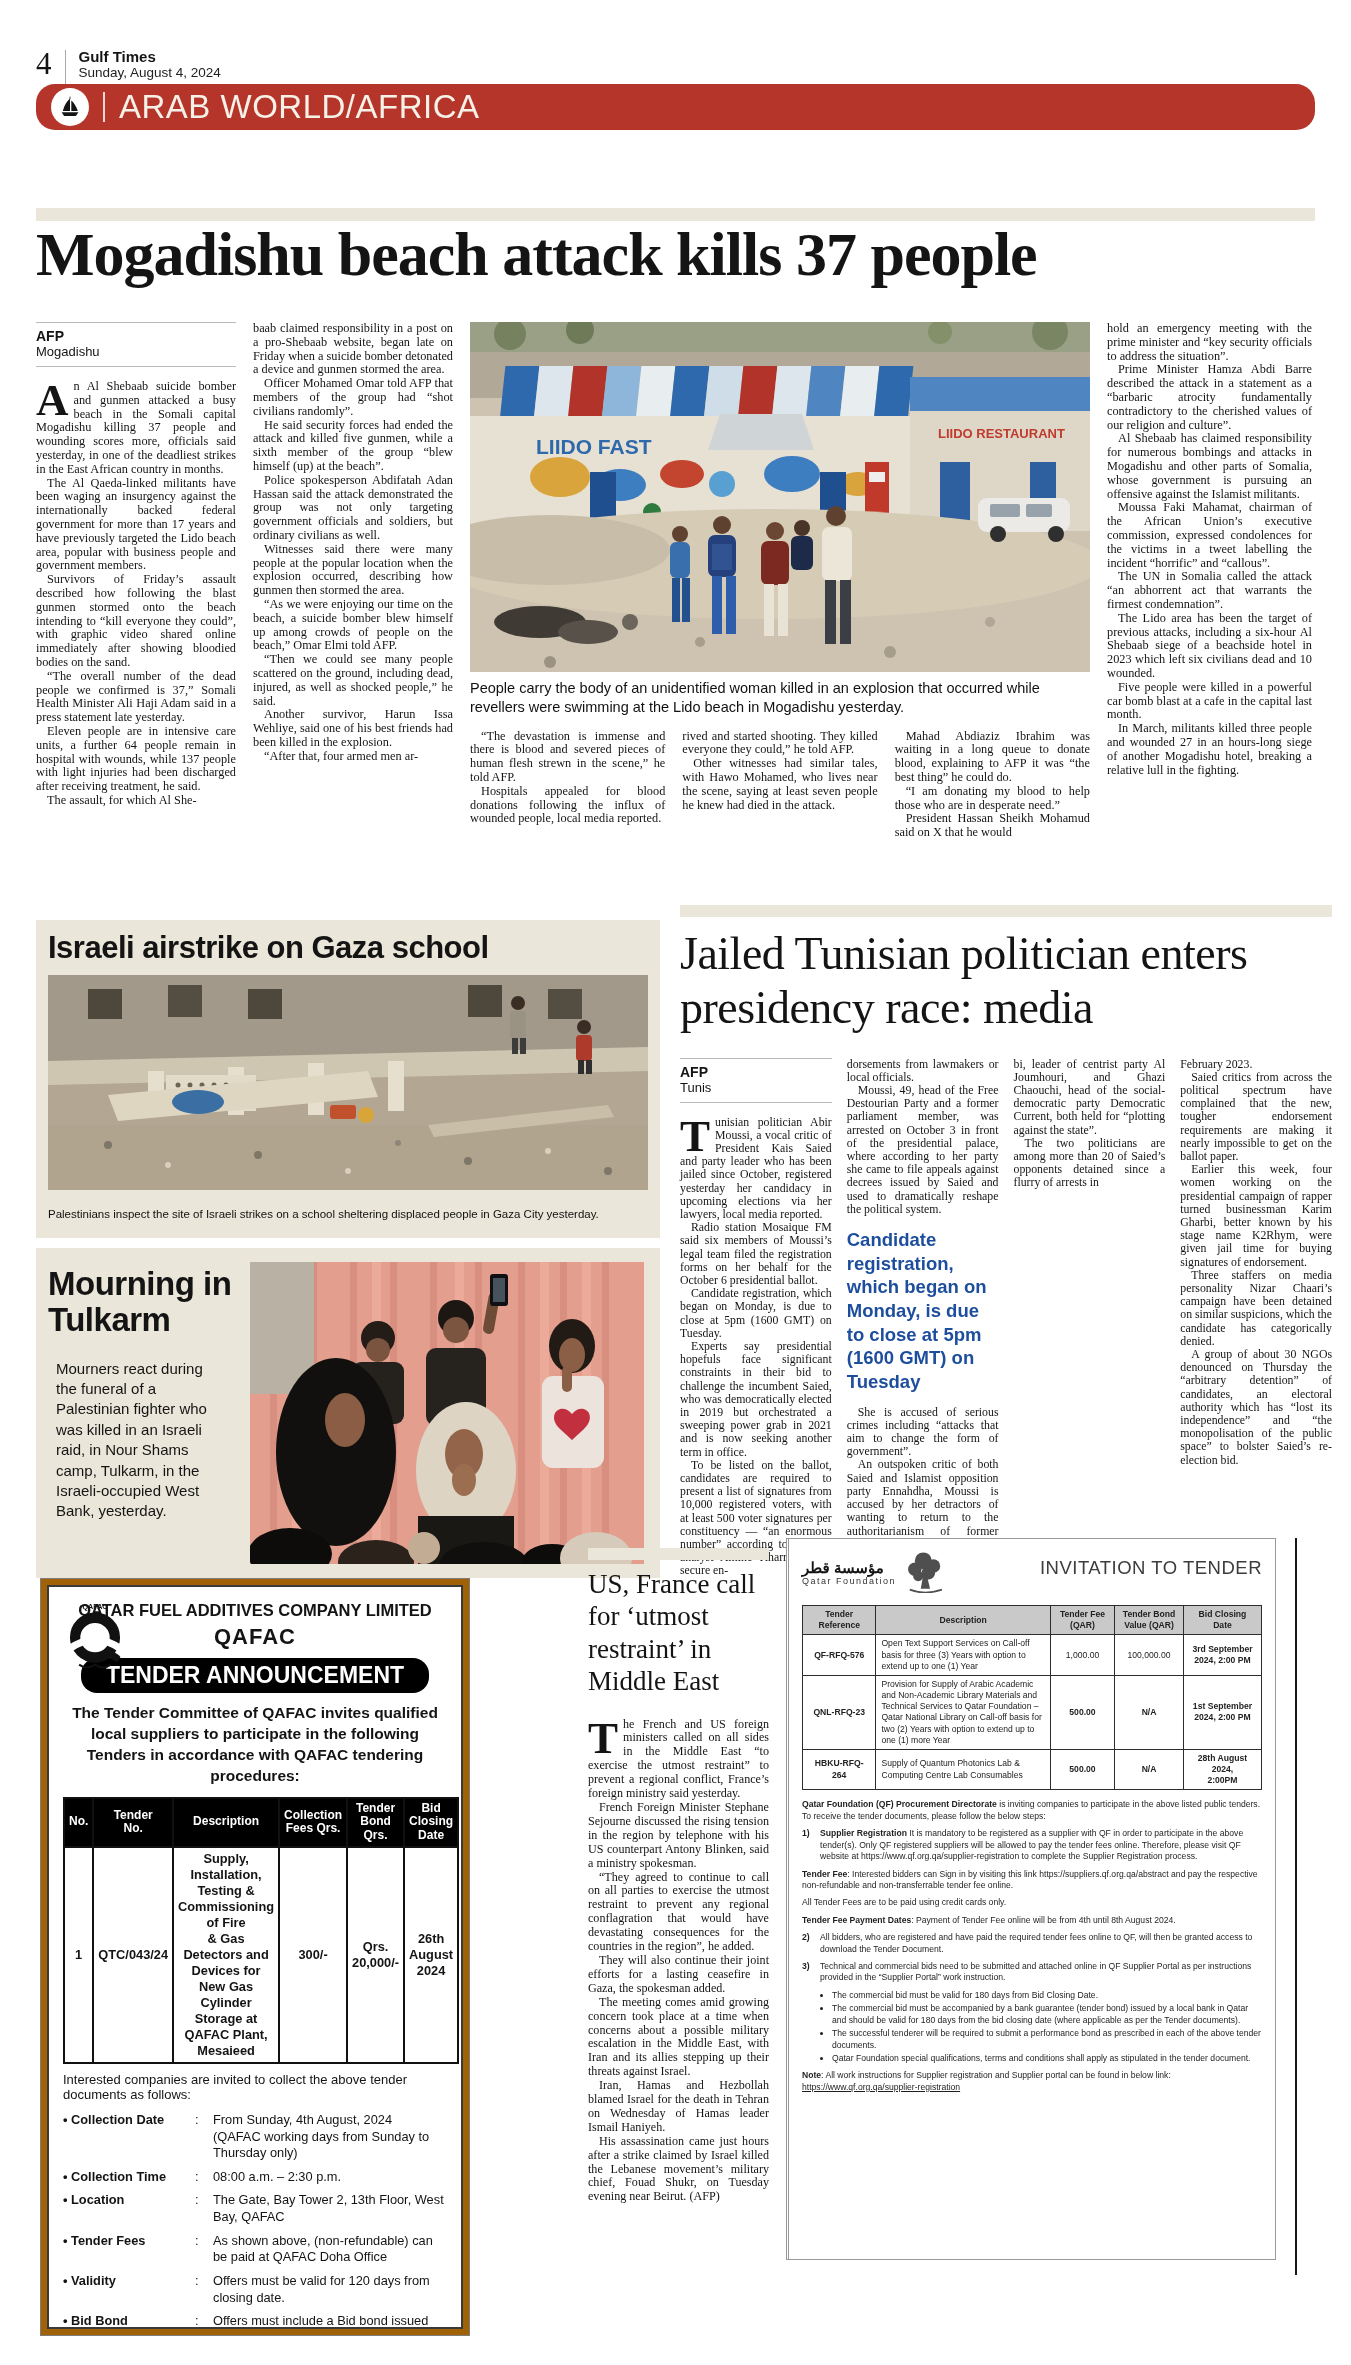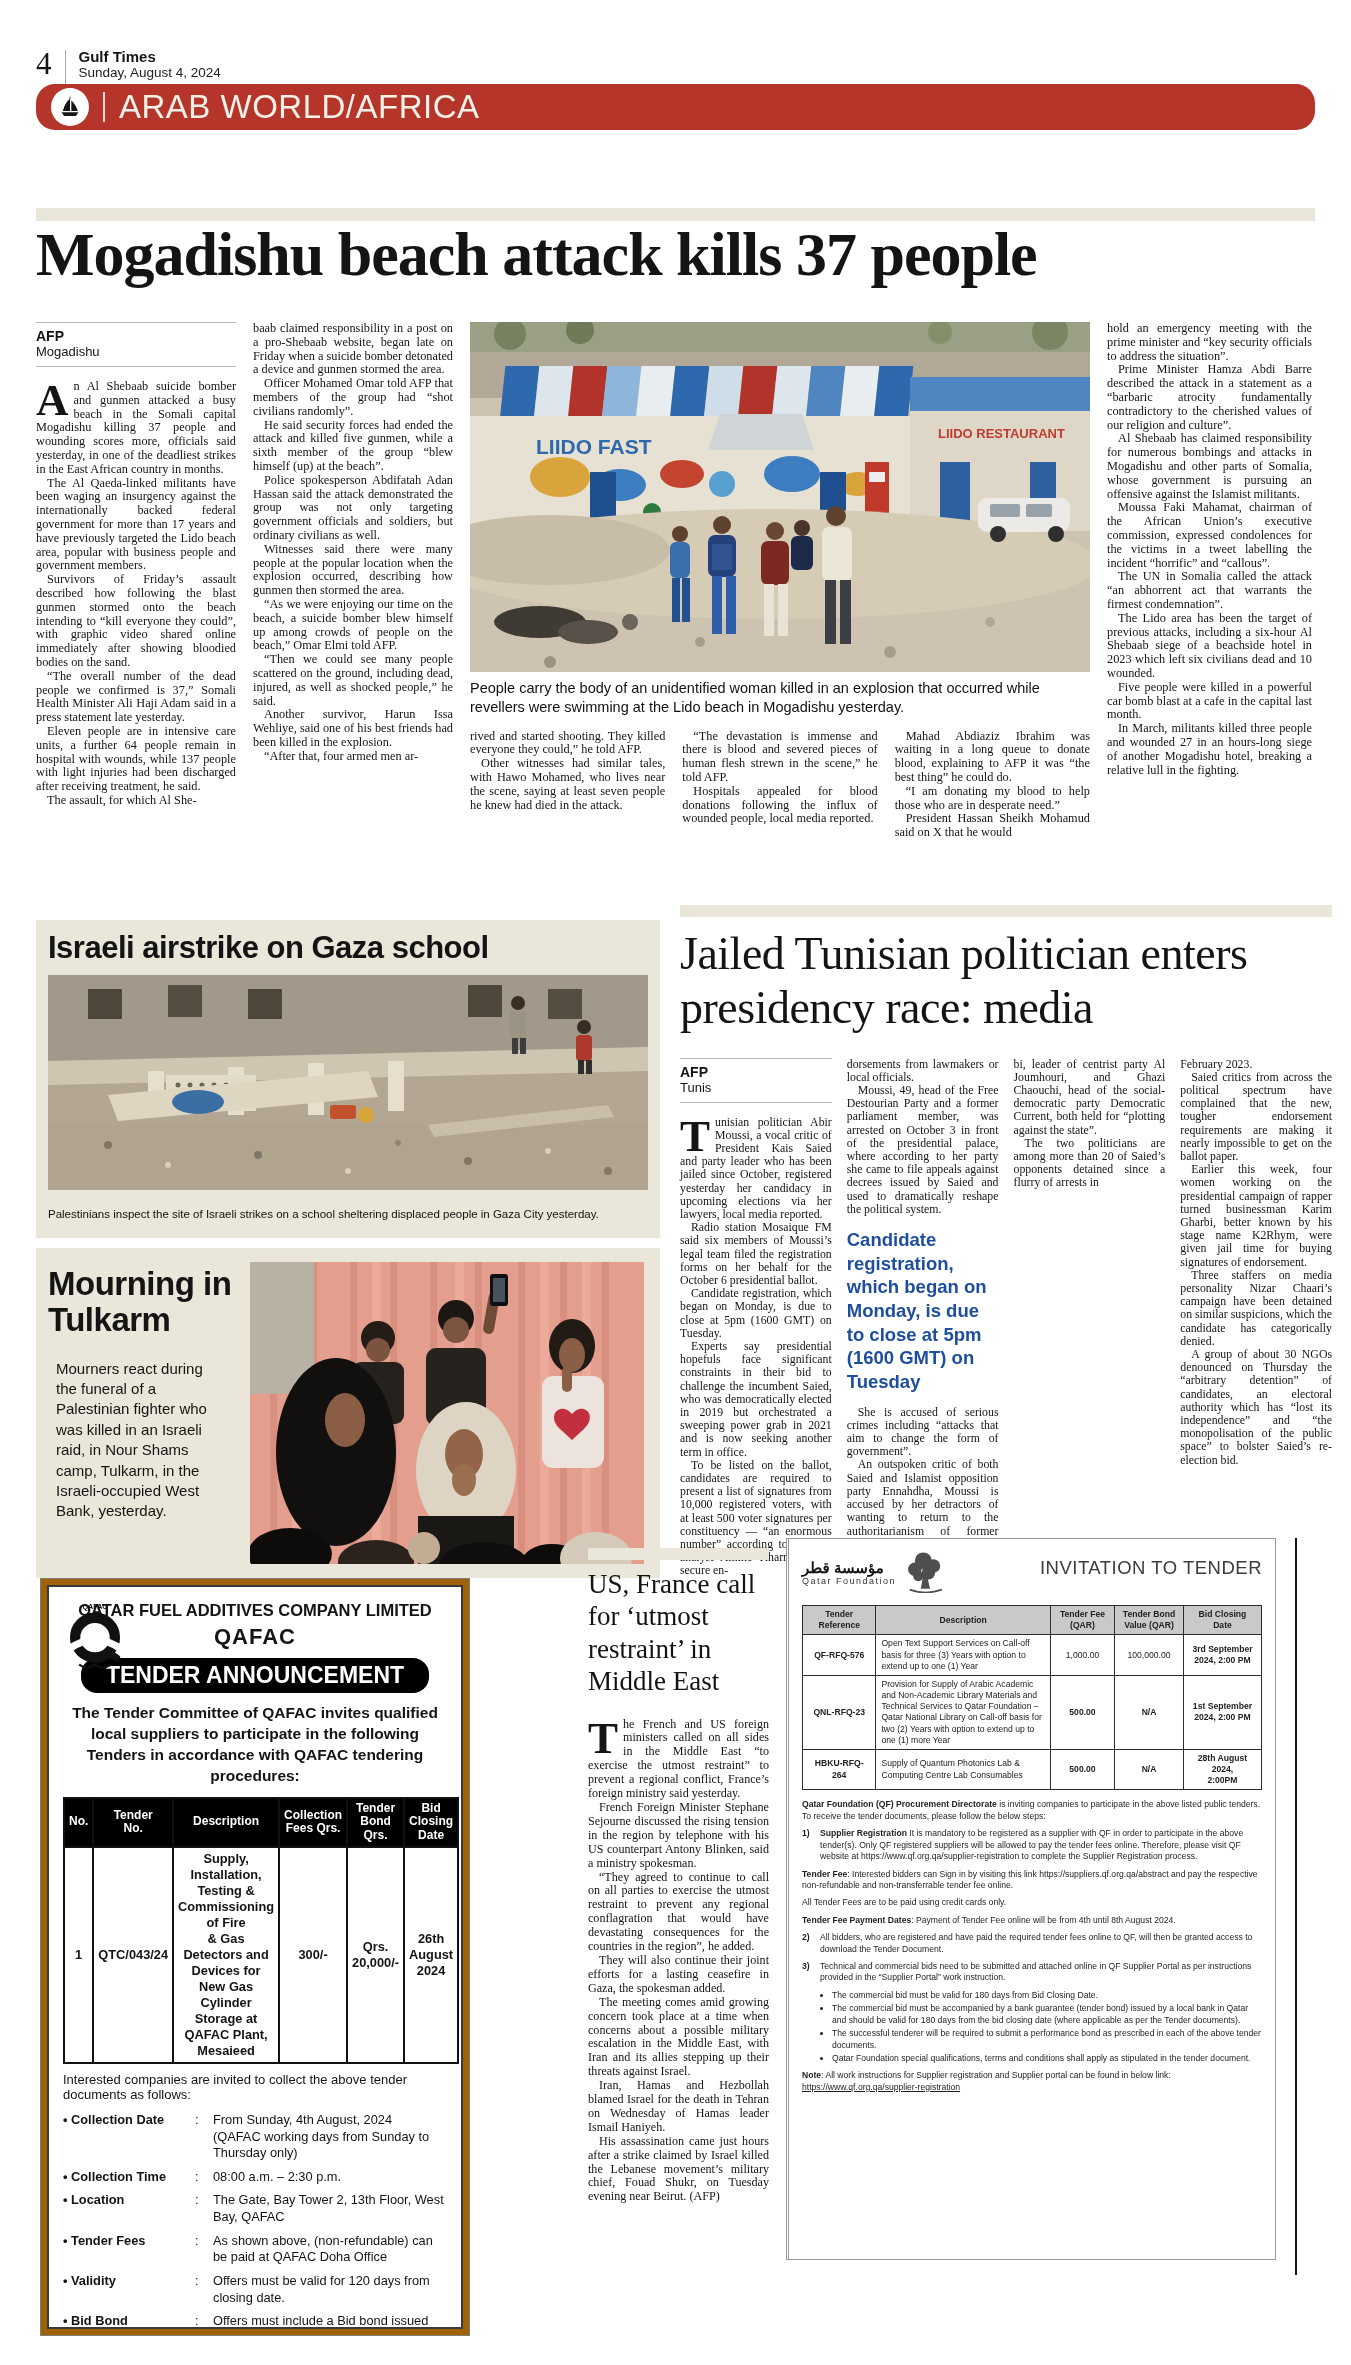--- a/index.html
+++ b/index.html
@@ -255,26 +255,26 @@
             <rect x="308" y="262" width="10" height="52" fill="#e9e3d6"></rect>
           <circle cx="366" cy="194" r="10" fill="#5f4130"></circle>
             <rect x="352" y="205" width="30" height="54" rx="7" fill="#ece6d9"></rect>
             <rect x="355" y="258" width="11" height="64" fill="#3c3e45"></rect>
             <rect x="370" y="258" width="11" height="64" fill="#3c3e45"></rect>
         </svg>
       </div>
       <p class="caption">People carry the body of an unidentified woman killed in an explosion that occurred while revellers were swimming at the Lido beach in Mogadishu yesterday.</p>
       <div class="mid-grid">
         <div class="body">
+            <p>“The devastation is immense and there is blood and severed pieces of human flesh strewn in the scene,” he told AFP.</p>
+            <p>Hospitals appealed for blood donations following the influx of wounded people, local media reported.</p>
+          </div>
+        <div class="body">
             <p class="cont">rived and started shooting. They killed everyone they could,” he told AFP.</p>
             <p>Other witnesses had similar tales, with Hawo Mohamed, who lives near the scene, saying at least seven people he knew had died in the attack.</p>
-          </div>
-        <div class="body">
-            <p>“The devastation is immense and there is blood and severed pieces of human flesh strewn in the scene,” he told AFP.</p>
-            <p>Hospitals appealed for blood donations following the influx of wounded people, local media reported.</p>
           </div>
         <div class="body">
             <p>Mahad Abdiaziz Ibrahim was waiting in a long queue to donate blood, explaining to AFP it was “the best thing” he could do.</p>
             <p>“I am donating my blood to help those who are in desperate need.”</p>
             <p>President Hassan Sheikh Mohamud said on X that he would</p>
           </div>
       </div>
     </div>
 
     <div>

